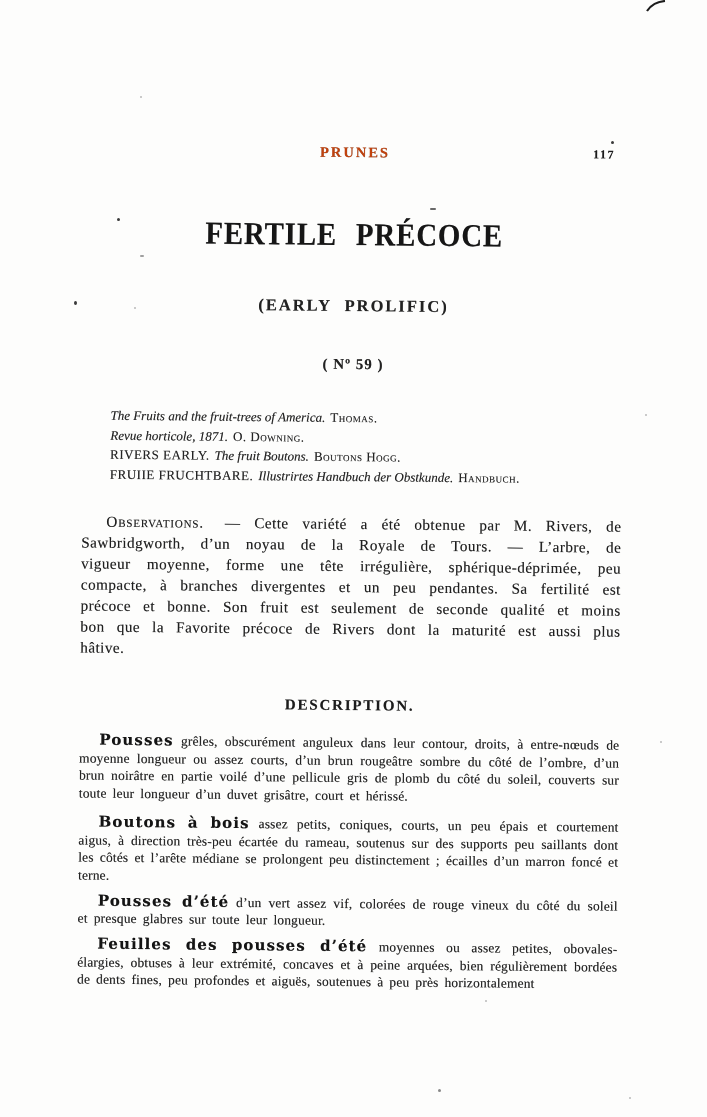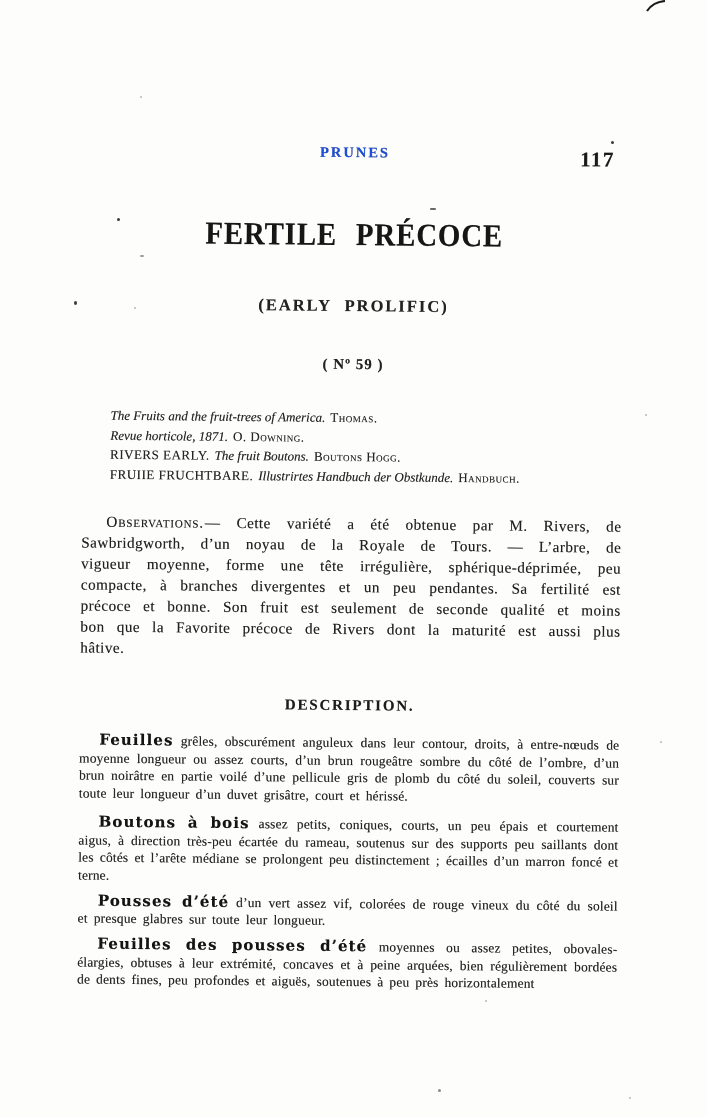--- a/index.html
+++ b/index.html
@@ -20,25 +20,25 @@
     transform: rotate(0.55deg);
     transform-origin: 353px 150px;
     text-shadow: 0.2px 0.2px 0.4px rgba(20,20,20,0.45);
   }
 
   .running-header {
     margin: 143px 0 0 85px; width: 540px;
     position: relative; text-align: center; height: 18px;
   }
   .running-title {
-    font-size: 14.5px; font-weight: 700; letter-spacing: 2px; color: #1d4ed8;
+    font-size: 14.5px; font-weight: 700; letter-spacing: 2px; color: #c2410c;
   }
   .page-number {
     position: absolute; right: 10px; top: 2px;
-    font-size: 21px; font-weight: 700; letter-spacing: 1.5px; color: #1b1b1b;
+    font-size: 12px; font-weight: 700; letter-spacing: 1.5px; color: #1b1b1b;
   }
 
   .title {
     margin: 56px 0 0 85px; width: 540px; text-align: center;
     font-size: 32px; line-height: 34px; font-weight: 700;
     letter-spacing: 1px; word-spacing: 12px; color: #161616;
     transform: scaleX(0.9);
   }
   .subtitle {
     margin: 45px 0 0 85px; width: 540px; text-align: center;
@@ -60,21 +60,21 @@
   .bib-work { font-style: italic; margin-right: 5px; }
   .bib-author { font-variant: small-caps; letter-spacing: 0.5px; }
 
   .observations {
     margin: 27px 0 0 85px; width: 540px;
     font-size: 15.2px; line-height: 21px;
     text-align: justify; text-indent: 25px;
     word-spacing: 6px; letter-spacing: 0.45px;
     color: #1f1f1f;
   }
-  .obs-label { font-variant: small-caps; letter-spacing: 0.8px; margin-right: 1px; }
+  .obs-label { font-variant: small-caps; letter-spacing: 0.8px; margin-right: 21px; }
 
   .desc-heading {
     margin: 37px 0 0 85px; width: 540px; text-align: center;
     font-size: 15px; font-weight: 700; letter-spacing: 1.8px; color: #1c1c1c;
   }
 
   .para {
     margin: 11px 0 0 85px; width: 540px;
     font-size: 13.4px; line-height: 17.7px;
     text-align: justify; text-indent: 20px;
@@ -131,21 +131,21 @@
       </div>
     </div>
 
     <p class="observations">
       <span class="obs-label">Observations.</span><span>— Cette variété a été obtenue par M. Rivers, de Sawbridgworth, d’un noyau de la Royale de Tours. — L’arbre, de vigueur moyenne, forme une tête irrégulière, sphérique-déprimée, peu compacte, à branches divergentes et un peu pendantes. Sa fertilité est précoce et bonne. Son fruit est seulement de seconde qualité et moins bon que la Favorite précoce de Rivers dont la maturité est aussi plus hâtive.</span>
     </p>
 
     <h2 class="desc-heading">DESCRIPTION.</h2>
 
     <p class="para first">
-      <b class="lead-word">Feuilles</b><span> grêles, obscurément anguleux dans leur contour, droits, à entre-nœuds de moyenne longueur ou assez courts, d’un brun rougeâtre sombre du côté de l’ombre, d’un brun noirâtre en partie voilé d’une pellicule gris de plomb du côté du soleil, couverts sur toute leur longueur d’un duvet grisâtre, court et hérissé.</span>
+      <b class="lead-word">Pousses</b><span> grêles, obscurément anguleux dans leur contour, droits, à entre-nœuds de moyenne longueur ou assez courts, d’un brun rougeâtre sombre du côté de l’ombre, d’un brun noirâtre en partie voilé d’une pellicule gris de plomb du côté du soleil, couverts sur toute leur longueur d’un duvet grisâtre, court et hérissé.</span>
     </p>
 
     <p class="para">
       <b class="lead-word">Boutons à bois</b><span> assez petits, coniques, courts, un peu épais et courtement aigus, à direction très-peu écartée du rameau, soutenus sur des supports peu saillants dont les côtés et l’arête médiane se prolongent peu distinctement ; écailles d’un marron foncé et terne.</span>
     </p>
 
     <p class="para tight">
       <b class="lead-word">Pousses d’été</b><span> d’un vert assez vif, colorées de rouge vineux du côté du soleil et presque glabres sur toute leur longueur.</span>
     </p>
 

